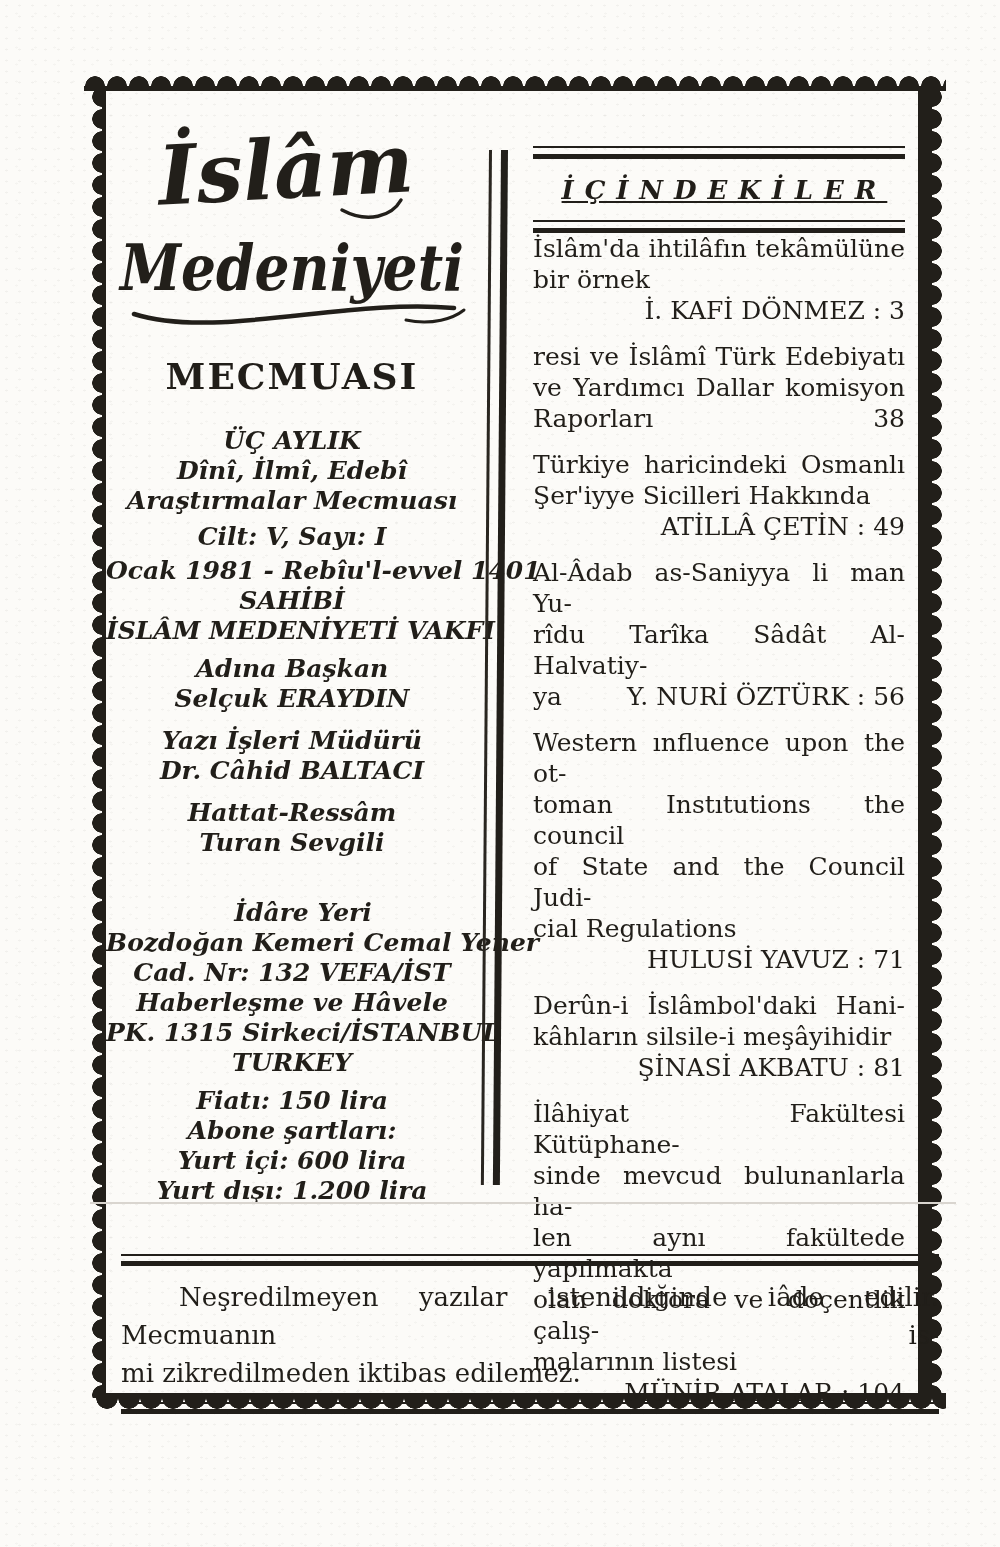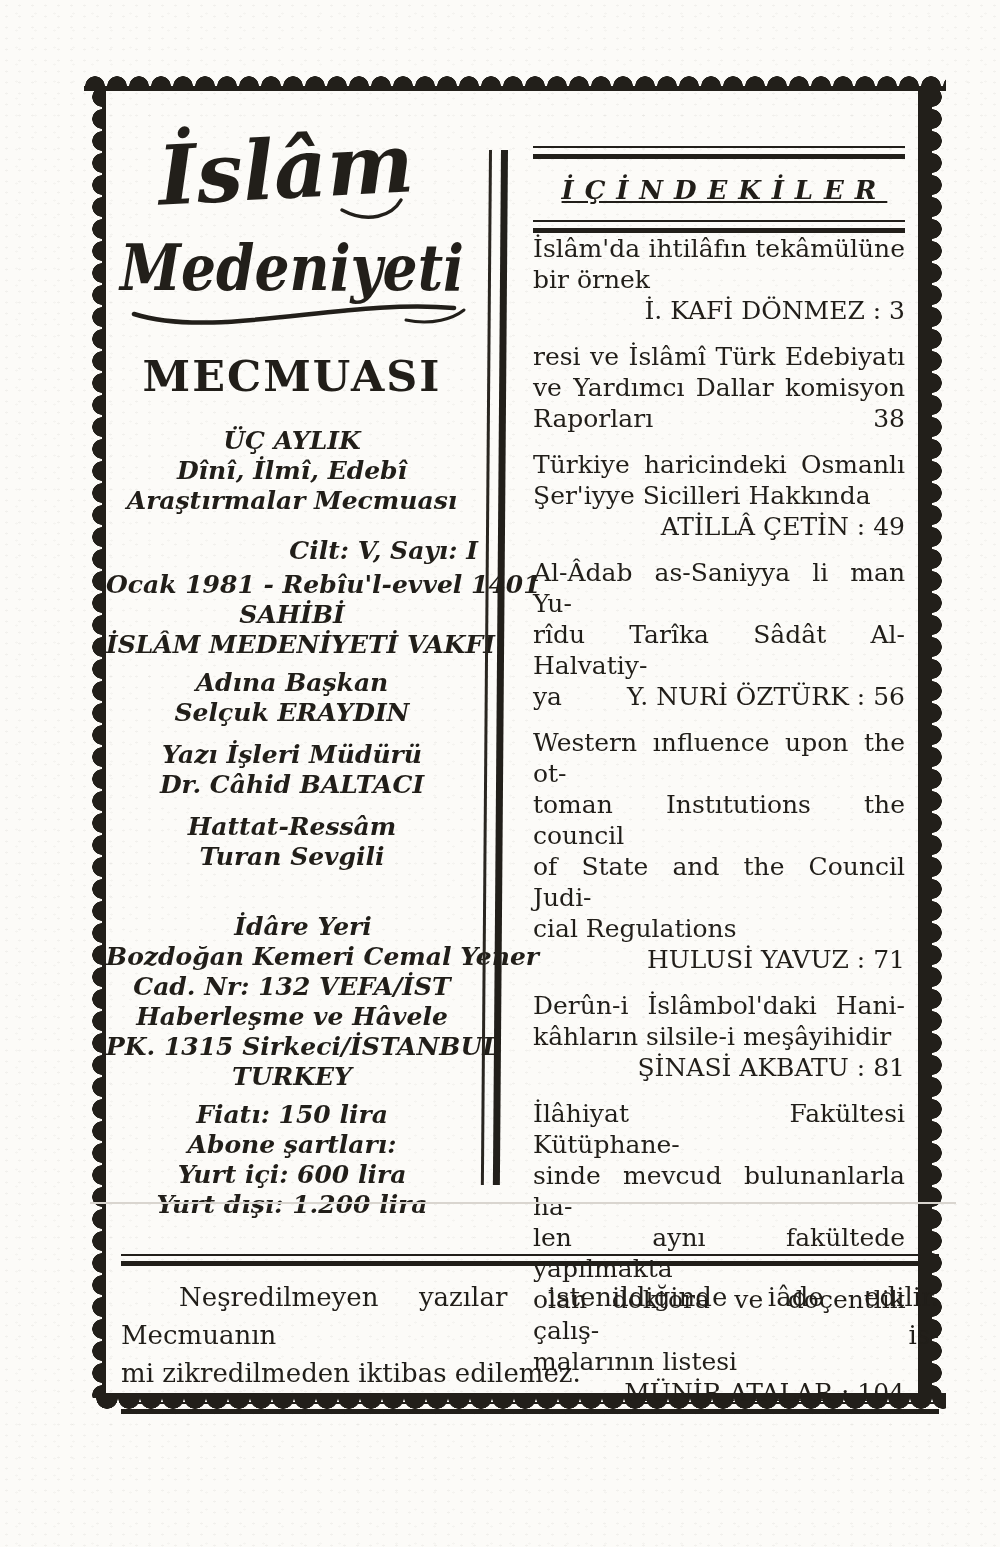--- a/index.html
+++ b/index.html
@@ -47,27 +47,27 @@
   }
   
   .masthead{
     position:absolute;left:106px;top:112px;width:372px;
     text-align:center;
     font:italic 25px/30px "DejaVu Serif", serif;
     color:#211e19;
   }
   .logo-svg{display:block;margin:0 auto 2px auto;}
   .m-title{
-    font-style:normal;font-weight:bold;font-size:43px;line-height:52px;
+    font-style:normal;font-weight:bold;font-size:36px;line-height:52px;
     letter-spacing:2px;margin:10px 0 24px 0;
     font-family:"DejaVu Serif", serif;
   }
   .ml{white-space:nowrap;font-weight:bold;}
   .b{font-weight:bold;}
-  .mt4{margin-top:4px;} .mt6{margin-top:20px;text-align:right;} .mt8{margin-top:8px;}
+  .mt4{margin-top:4px;} .mt6{margin-top:6px;} .mt8{margin-top:8px;}
   .mt12{margin-top:12px;} .mt24{margin-top:40px;padding-left:22px;}
   
   .divider{
     position:absolute;left:489px;top:150px;height:1035px;width:9px;
     border-left:3px solid #2a2620;border-right:7px solid #221f1a;
     transform:rotate(0.45deg);transform-origin:top center;
   }
   
   .contents{
     position:absolute;left:533px;top:146px;width:372px;

